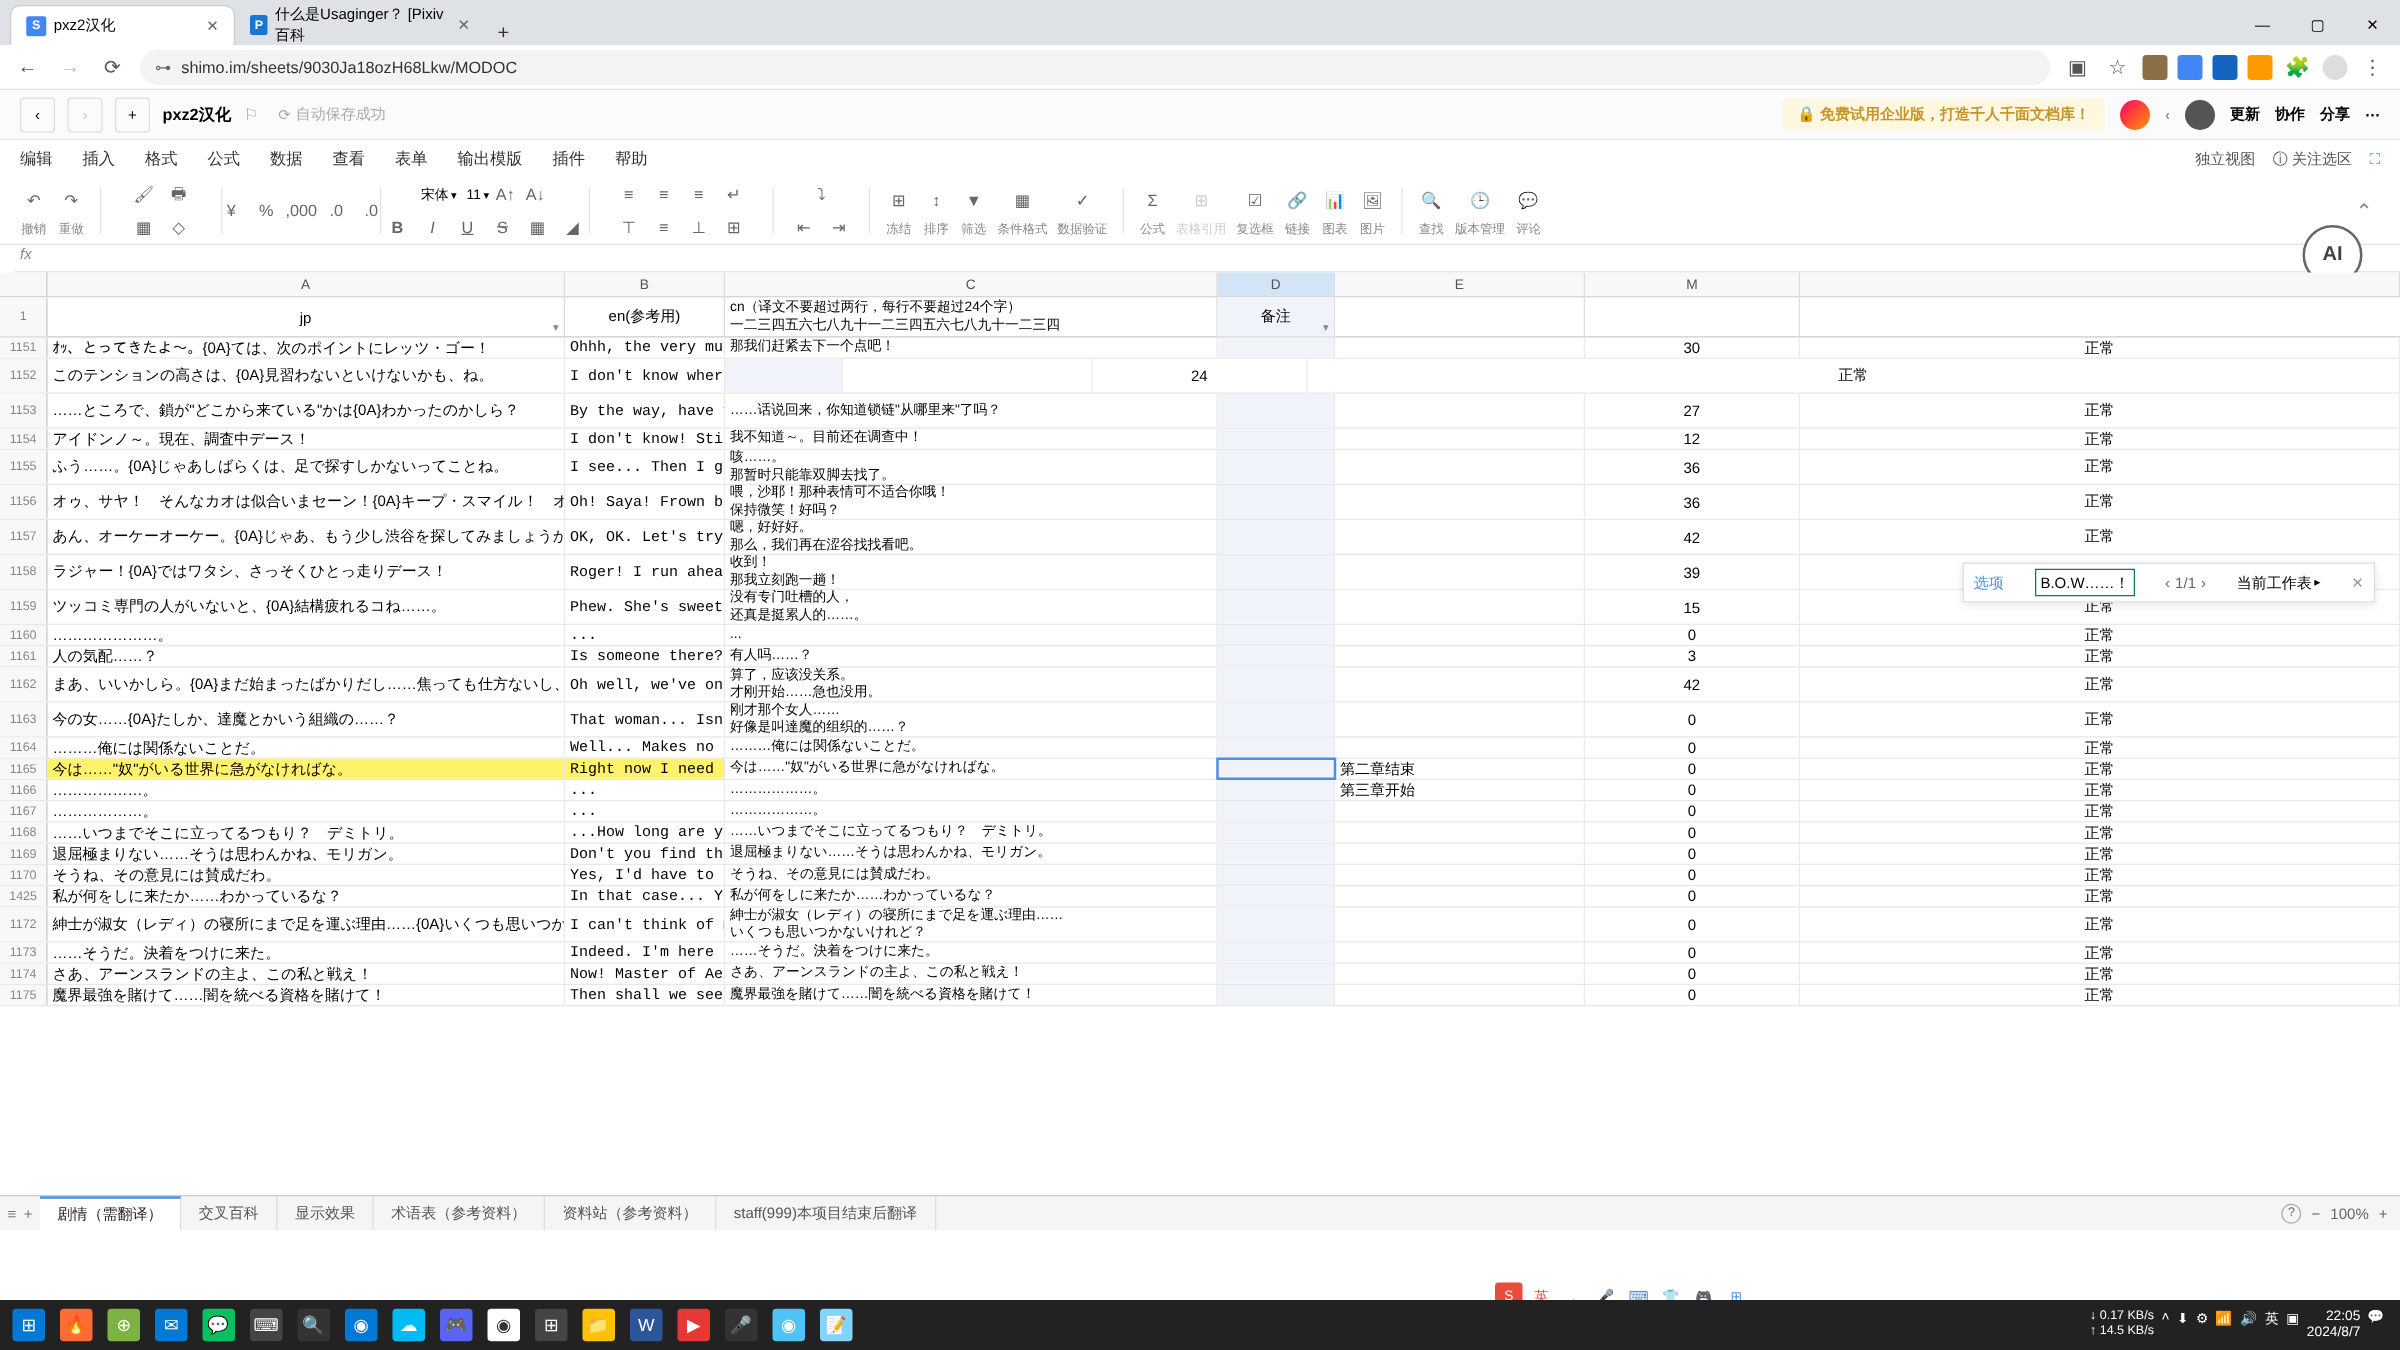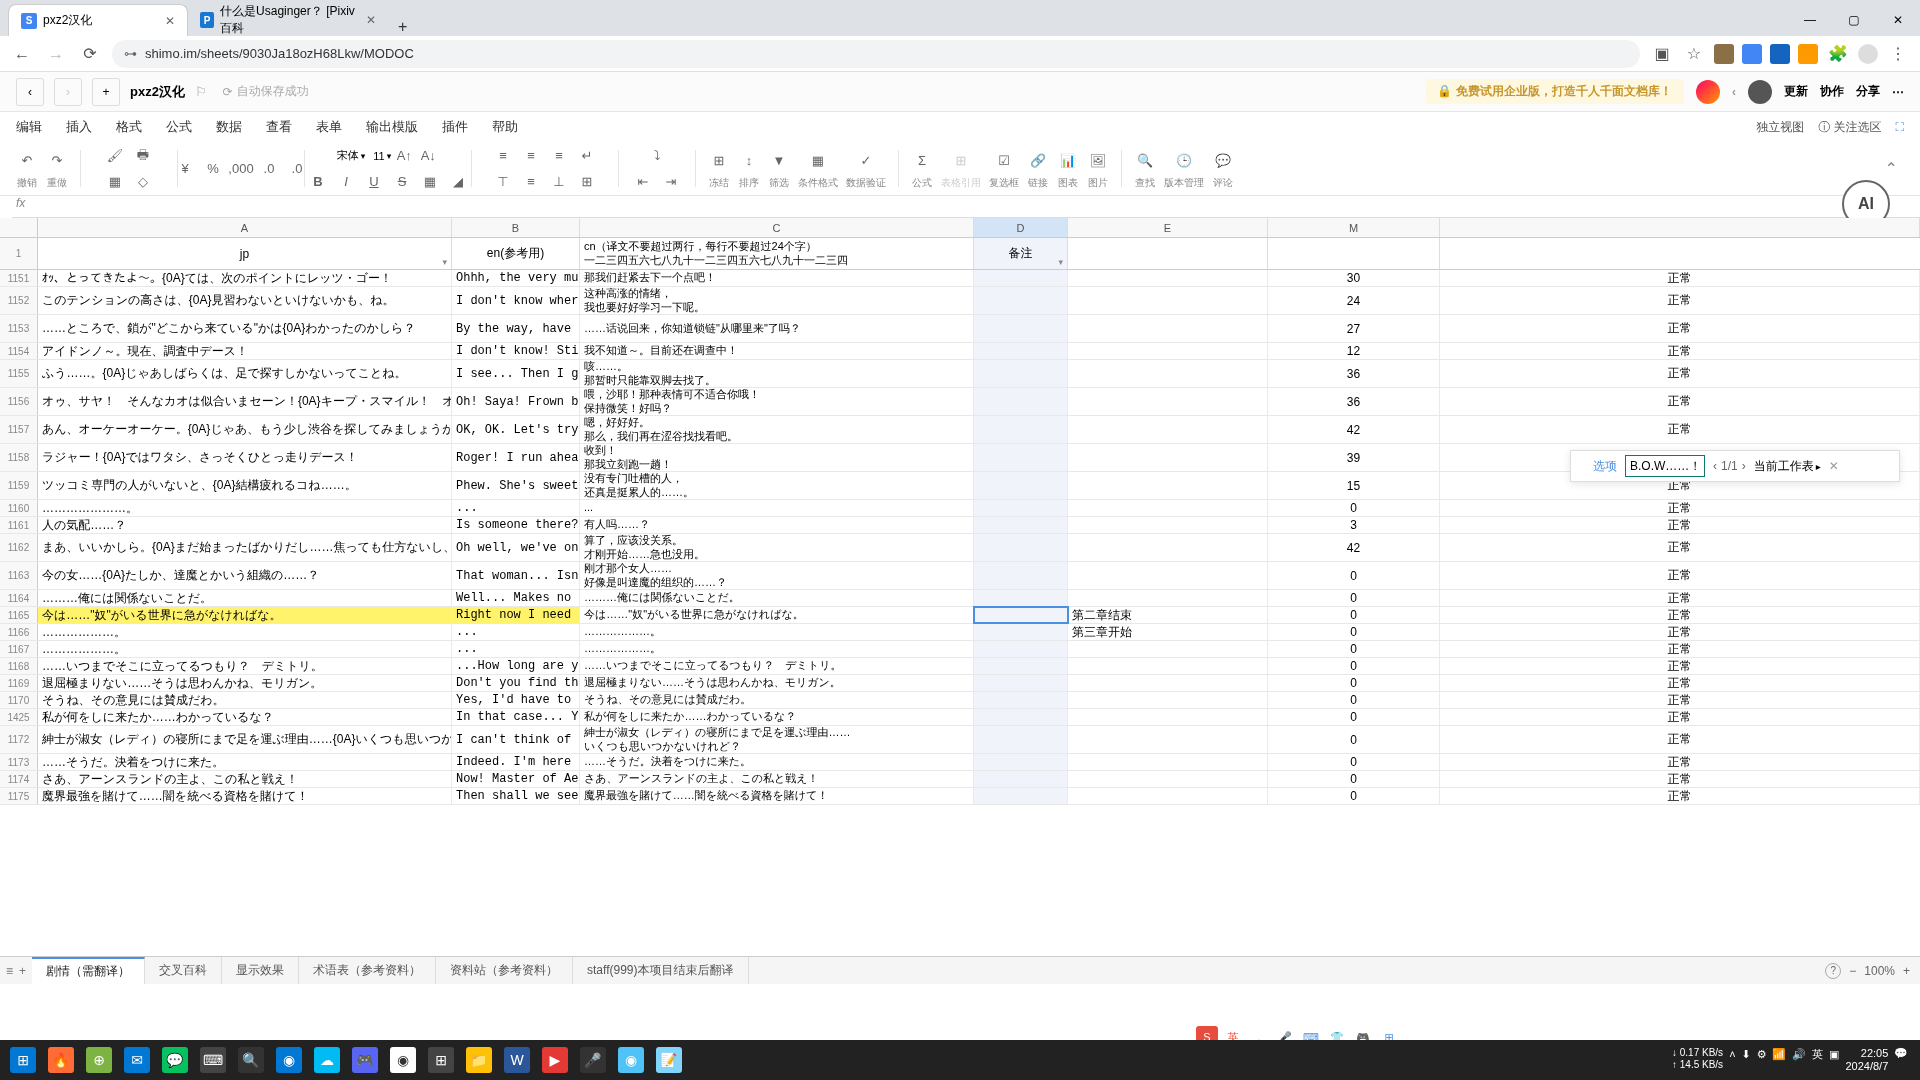--- a/index.html
+++ b/index.html
@@ -70,21 +70,21 @@
 .cell { border-right: 1px solid #eaeaea; display: flex; align-items: center; padding: 2px 4px; overflow: hidden; white-space: nowrap; }
 .cell.wrap { white-space: normal; line-height: 1.25; font-size: 11px; }
 .cell.center { justify-content: center; }
 .cell.mono { font-family: "Courier New", monospace; }
 .highlighted { background: #fff36b !important; }
 
 
 .col-D-sel { background: #f0f4fa; }
 
 
-.search-panel { position: absolute; right: 20px; top: 232px; width: 330px; height: 32px; background: #fff; border: 1px solid #ddd; box-shadow: 0 2px 8px rgba(0,0,0,0.1); display: flex; align-items: center; padding: 0 22px; font-size: 12px; gap: 8px; z-index: 50; }
+.search-panel { position: absolute; right: 20px; top: 232px; width: 330px; height: 32px; background: #fff; border: 1px solid #ddd; box-shadow: 0 2px 8px rgba(0,0,0,0.1); display: flex; align-items: center; padding: 0 8px; font-size: 12px; gap: 8px; z-index: 50; justify-content: space-between; }
 .search-input { border: 1px solid #0f766e; height: 22px; width: 80px; padding: 0 4px; font-size: 12px; }
 .search-nav { display: flex; align-items: center; gap: 4px; color: #666; }
 .search-scope { display: flex; align-items: center; gap: 2px; }
 
 
 .sheet-tabs { height: 28px; border-top: 1px solid #ccc; background: #f5f5f5; display: flex; align-items: center; font-size: 12px; }
 .sheet-tab { padding: 0 14px; height: 100%; display: flex; align-items: center; border-right: 1px solid #ddd; color: #555; cursor: pointer; }
 .sheet-tab.active { background: #fff; color: #222; border-top: 2px solid #4a90e2; }
 .sheet-controls { display: flex; align-items: center; padding: 0 6px; gap: 6px; color: #777; }
 .zoom { margin-left: auto; display: flex; align-items: center; gap: 8px; padding-right: 10px; color: #666; }
@@ -422,22 +422,20 @@
         <div class="cell col-C wrap" style="white-space:pre-line">那我们赶紧去下一个点吧！</div>
         <div class="cell col-D col-D-sel"></div>
         <div class="cell col-E"></div>
         <div class="cell col-M center">30</div>
         <div class="cell col-M-plus center">正常</div>
       </div>
       <div class="grid-row h28">
         <div class="row-num">1152</div>
         <div class="cell col-A">このテンションの高さは、{0A}見習わないといけないかも、ね。</div>
         <div class="cell col-B mono">I don't know where y</div>
-        <div class="cell col-C wrap" style="white-space:pre-line">这种高涨的情绪，
-我也要好好学习一下呢。</div>
         <div class="cell col-D col-D-sel"></div>
         <div class="cell col-E"></div>
         <div class="cell col-M center">24</div>
         <div class="cell col-M-plus center">正常</div>
       </div>
       <div class="grid-row h28">
         <div class="row-num">1153</div>
         <div class="cell col-A">……ところで、鎖が"どこから来ている"かは{0A}わかったのかしら？</div>
         <div class="cell col-B mono">By the way, have you</div>
         <div class="cell col-C wrap" style="white-space:pre-line">……话说回来，你知道锁链"从哪里来"了吗？</div>

